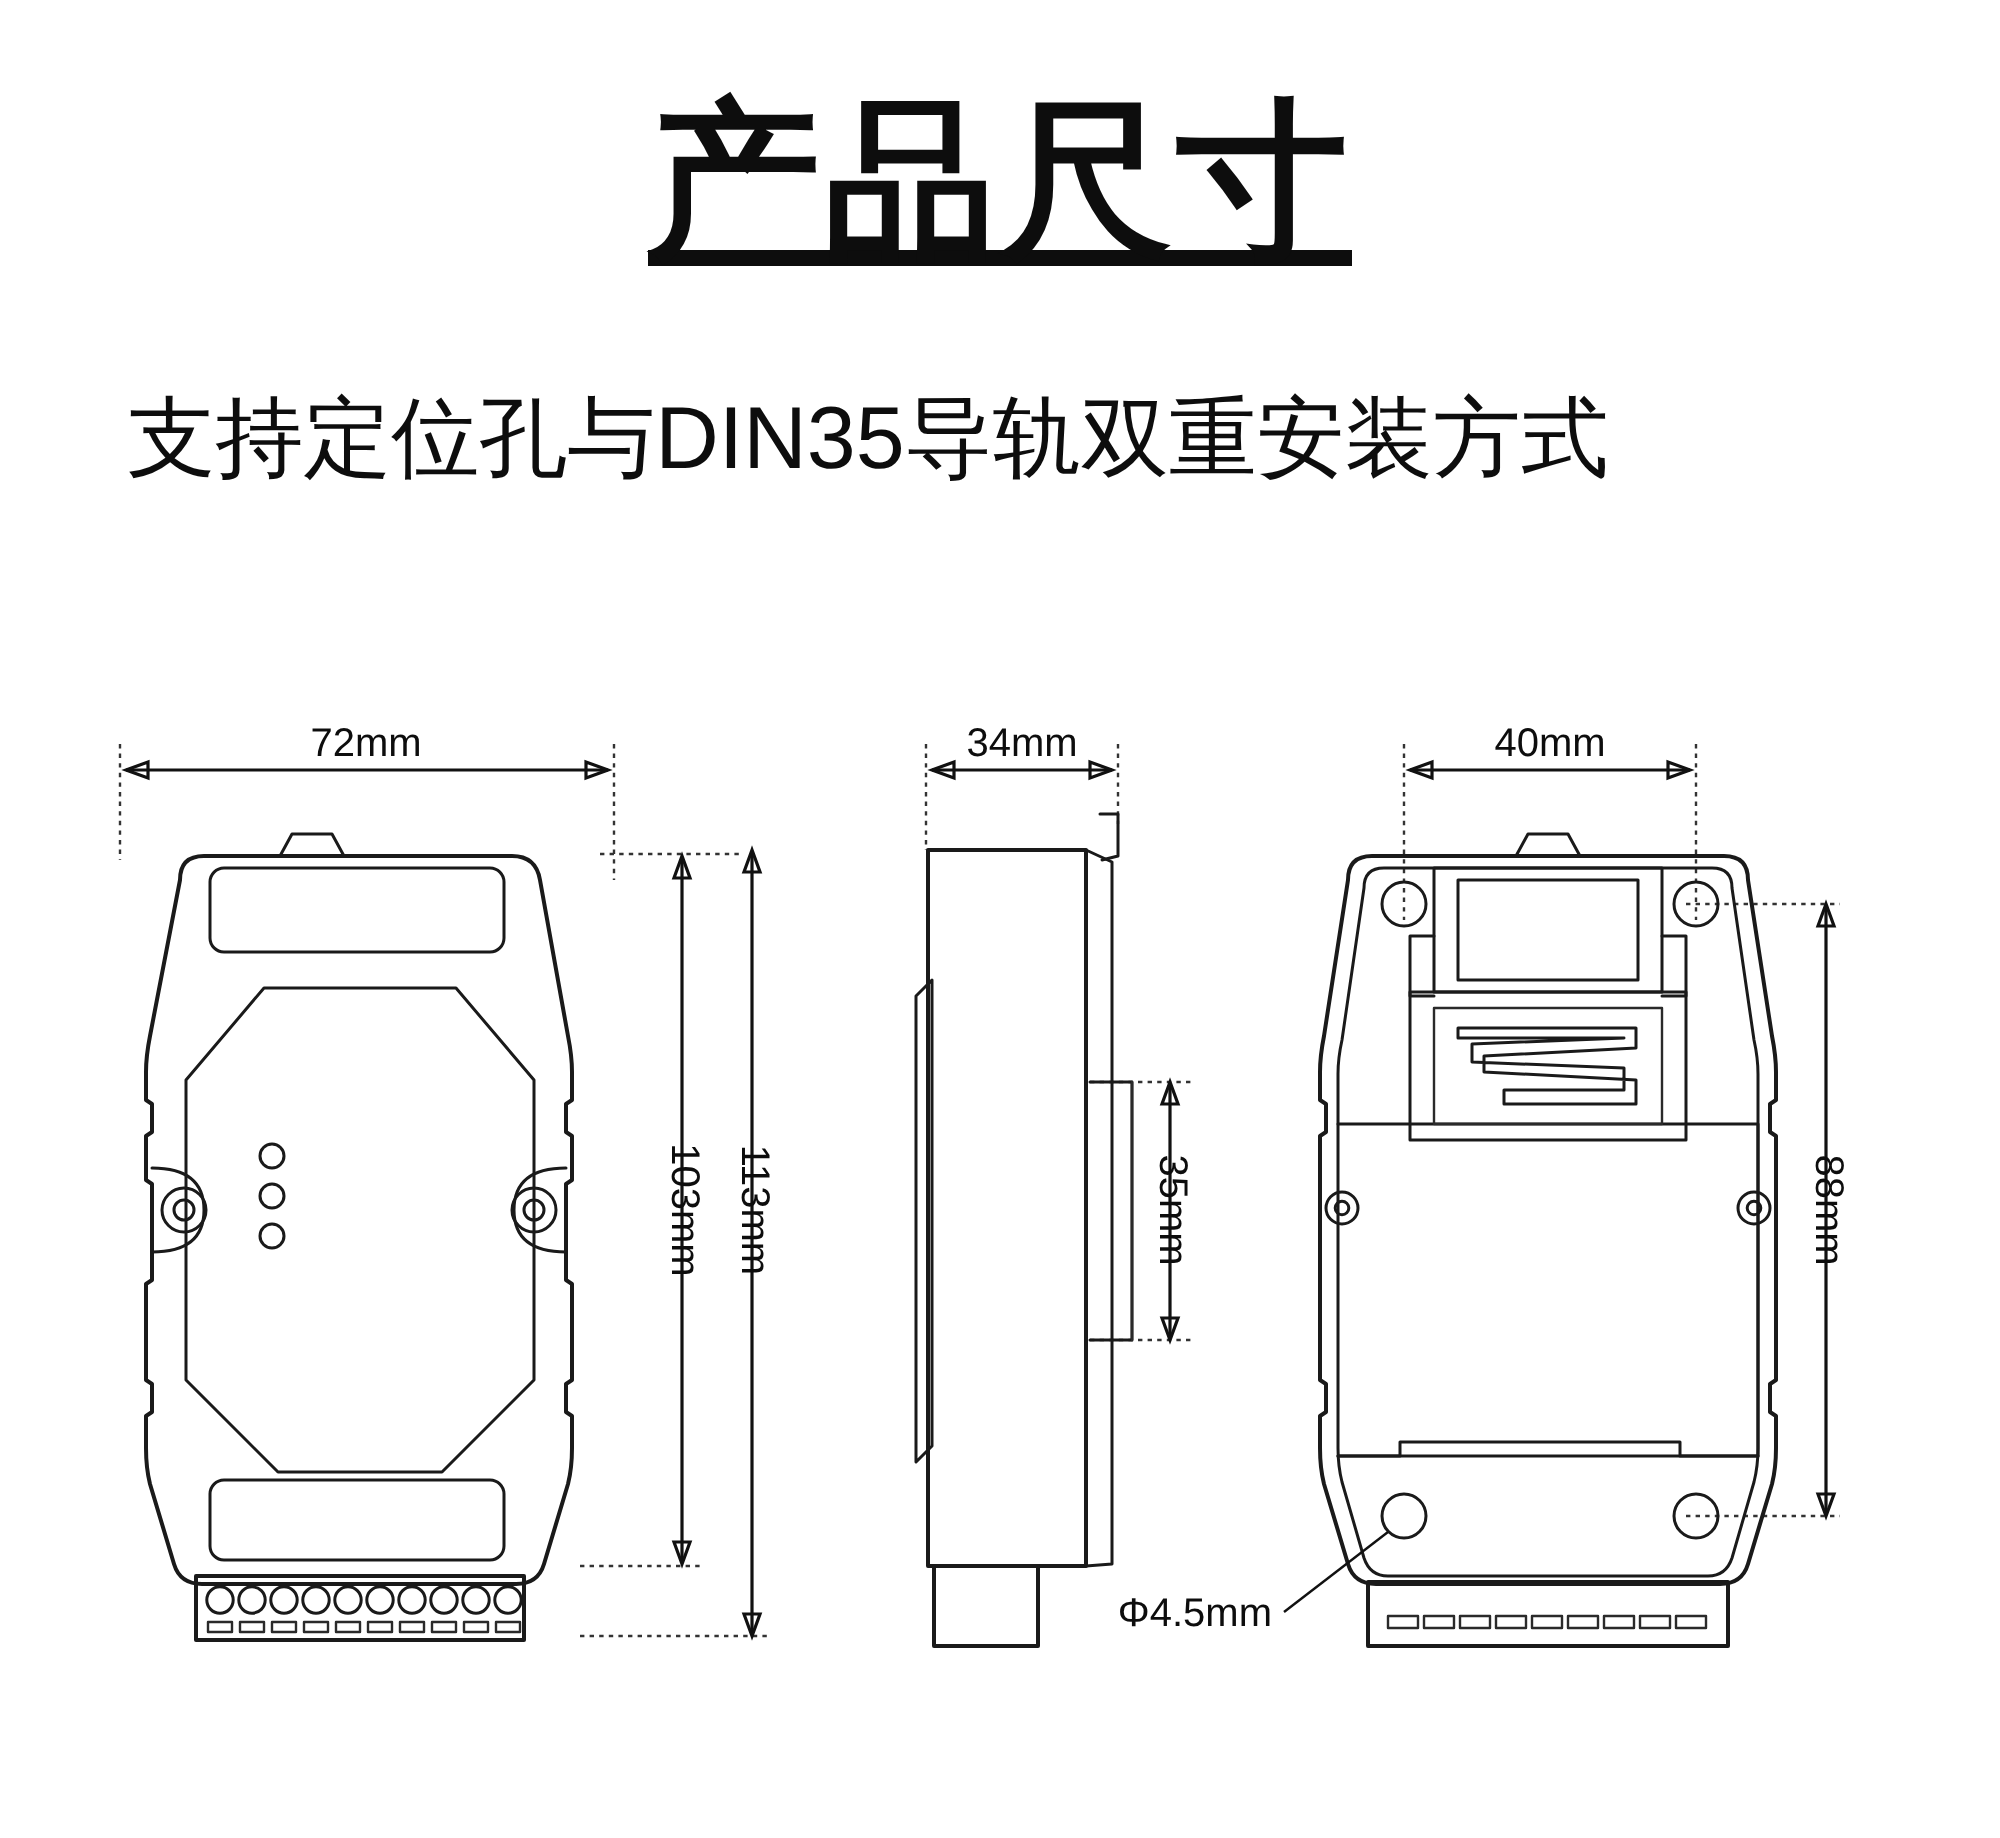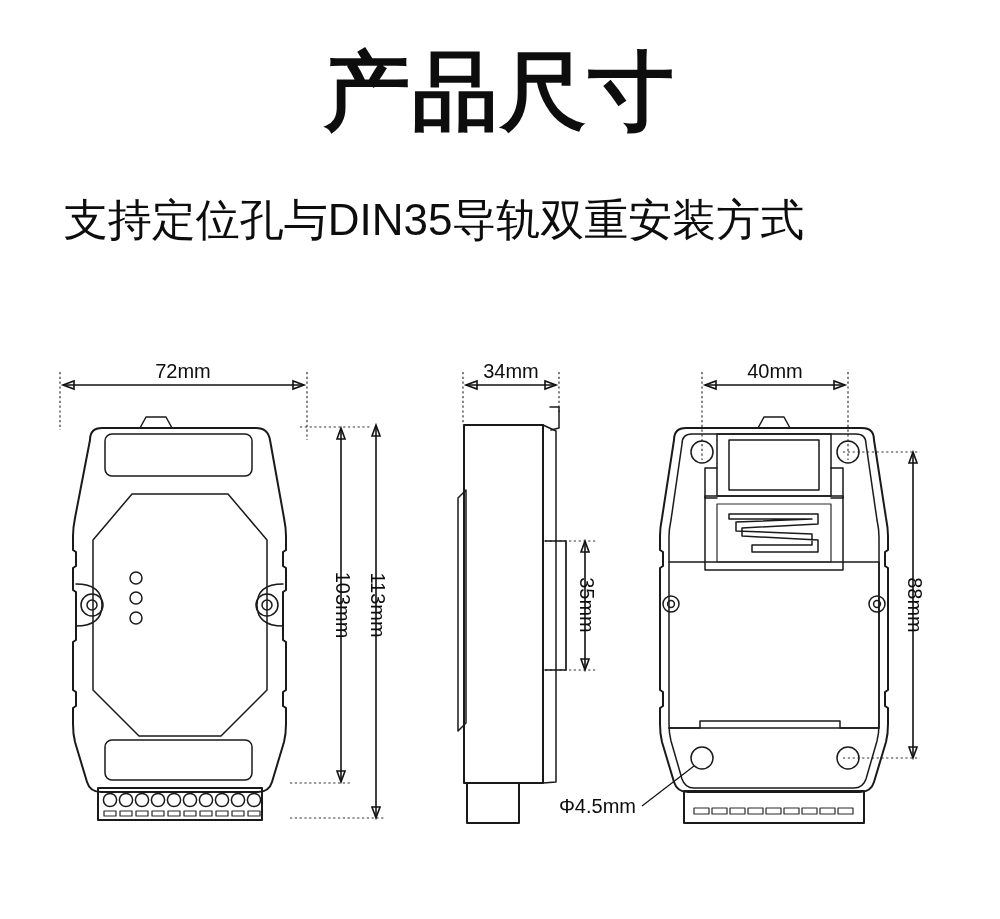--- a/index.html
+++ b/index.html
@@ -25,20 +25,21 @@
     position: absolute;
     left: 0;
     top: 48px;
     width: 1000px;
     text-align: center;
     font-size: 86px;
     font-weight: bold;
     line-height: 1;
     letter-spacing: 2px;
     color: #0d0d0d;
+    text-decoration: underline;
   }
   .subtitle {
     position: absolute;
     left: 0;
     top: 196px;
     width: 868px;
     text-align: center;
     font-size: 44px;
     font-weight: normal;
     line-height: 1.1;

